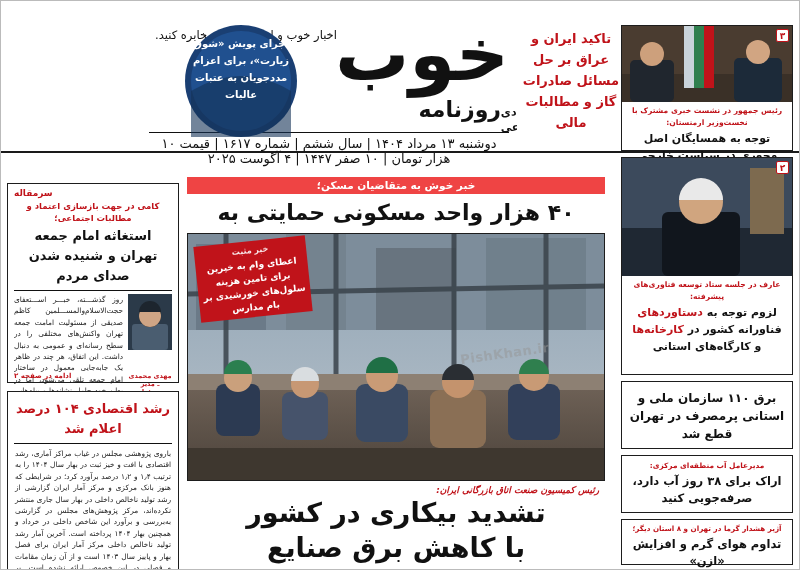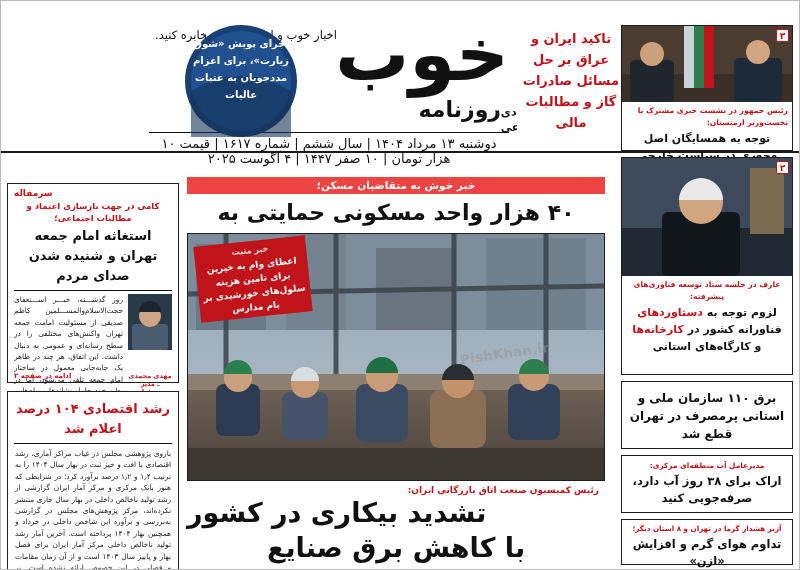--- a/index.html
+++ b/index.html
@@ -257,41 +257,41 @@
   </div>
 
   <div class="abs" style="left:196px; top:240px; width:112px;">
     <div class="sticker">
       <div style="font-size:8px;opacity:.9;">خبر مثبت</div>
       <div>اعطای وام به خیرین برای تامین هزینه سلول‌های خورشیدی بر بام مدارس</div>
     </div>
   </div>
 
   <div class="abs" style="left:186px; top:484px; width:418px;">
-    <div class="kicker" style="text-align:right; padding-right:6px;">رئیس کمیسیون صنعت اتاق بازرگانی ایران:</div>
-    <div style="font-size:27px; font-weight:bold; text-align:left; line-height:36px; color:#111;">تشدید بیکاری در کشور</div>
+    <div class="kicker" style="text-align:right; padding-right:6px;font-style:italic;">رئیس کمیسیون صنعت اتاق بازرگانی ایران:</div>
+    <div style="font-size:27px; font-weight:bold; text-align:center; line-height:36px; color:#111;">تشدید بیکاری در کشور</div>
     <div style="font-size:27px; font-weight:bold; text-align:center; line-height:34px; color:#111;">با کاهش برق صنایع</div>
   </div>
 
   <div class="card" style="right:6px; top:24px; width:172px; height:126px;">
     <div class="num" style="right:3px; top:3px; z-index:5;">۳</div>
     <div style="width:170px;height:76px;overflow:hidden;">
       <svg width="170" height="76" viewBox="0 0 170 76">
         <rect width="170" height="76" fill="#3a3027"></rect>
         <rect x="0" y="0" width="170" height="48" fill="#4a3c30"></rect>
         <rect x="62" y="0" width="10" height="62" fill="#c9d3da"></rect>
         <rect x="72" y="0" width="10" height="62" fill="#2f7f4e"></rect>
         <rect x="82" y="0" width="10" height="62" fill="#c0131a"></rect>
         <rect x="8" y="34" width="44" height="42" rx="5" fill="#20262e"></rect>
         <circle cx="30" cy="28" r="12" fill="#cda07c"></circle>
         <rect x="112" y="32" width="48" height="44" rx="5" fill="#1c2a39"></rect>
         <circle cx="136" cy="26" r="12" fill="#d1a582"></circle>
       </svg>
     </div>
-    <div class="cap" style="padding:3px 4px 0; font-size:7.6px;text-align:right;">رئیس جمهور در نشست خبری مشترک با نخست‌وزیر ارمنستان:</div>
+    <div class="cap" style="padding:3px 4px 0; font-size:7.6px;">رئیس جمهور در نشست خبری مشترک با نخست‌وزیر ارمنستان:</div>
     <div class="headline-s" style="padding:1px 5px;">توجه به همسایگان اصل محوری در سیاست خارجی ایران است</div>
   </div>
 
   <div class="card" style="right:6px; top:156px; width:172px; height:218px;">
     <div class="num" style="right:3px; top:3px; z-index:5;">۲</div>
     <div style="width:170px;height:118px;overflow:hidden;">
       <svg width="170" height="118" viewBox="0 0 170 118">
         <rect width="170" height="118" fill="#2a3340"></rect>
         <rect x="0" y="0" width="170" height="70" fill="#3c4a5c"></rect>
         <rect x="0" y="70" width="170" height="48" fill="#1f2833"></rect>

